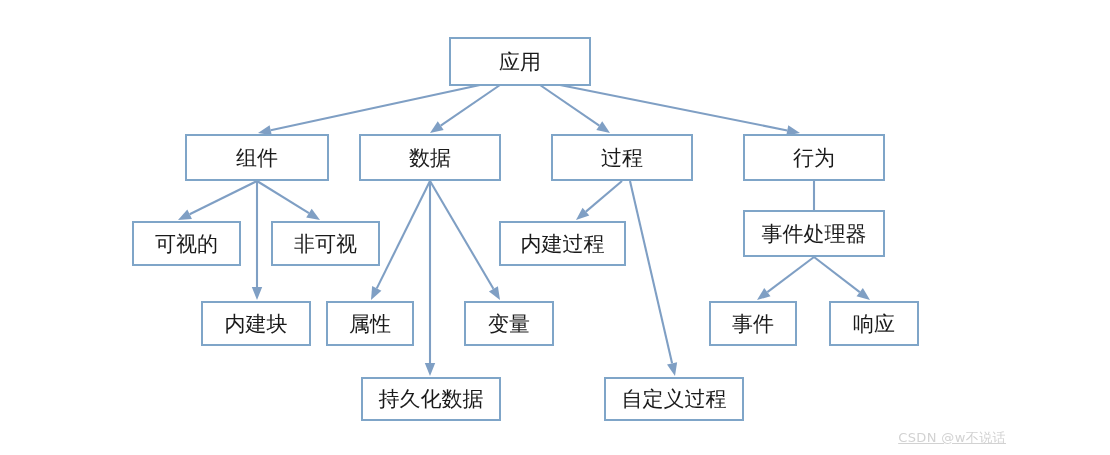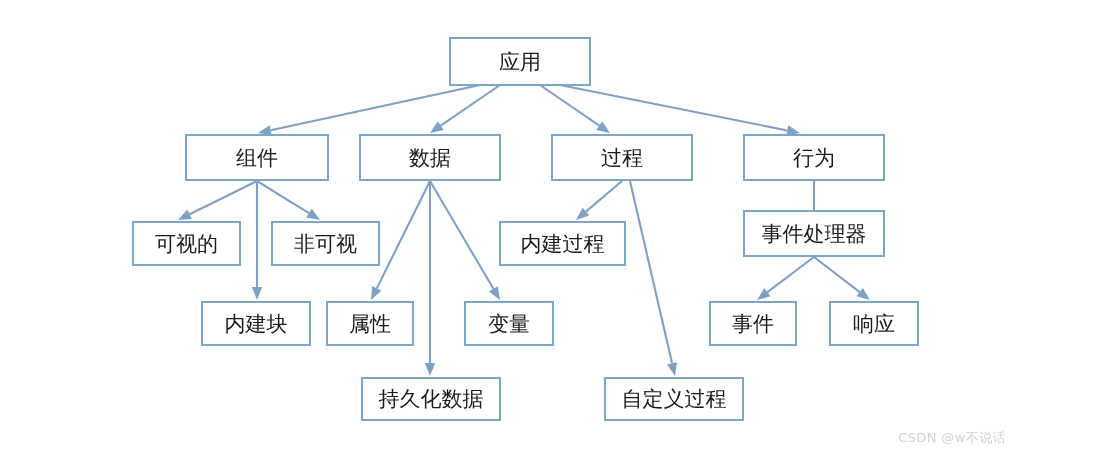--- a/index.html
+++ b/index.html
@@ -47,20 +47,21 @@
   .watermark {
     position: absolute;
     right: 12px;
     bottom: 8px;
     font-family: "DejaVu Sans", "Liberation Sans", sans-serif;
     font-size: 13px;
     color: #d2d2d2;
     letter-spacing: 0.4px;
     user-select: none;
     white-space: nowrap;
+    text-decoration: underline;
   }
 </style>
 </head>
 <body>
 
 <div id="canvas">
   <svg id="diagram-svg" viewBox="0 0 1110 455" xmlns="http://www.w3.org/2000/svg">
     <g id="edges-layer">
         <g>
           <line x1="480" y1="85" x2="270.7063841507183" y2="130.252673697142" class="edge-line"></line>

